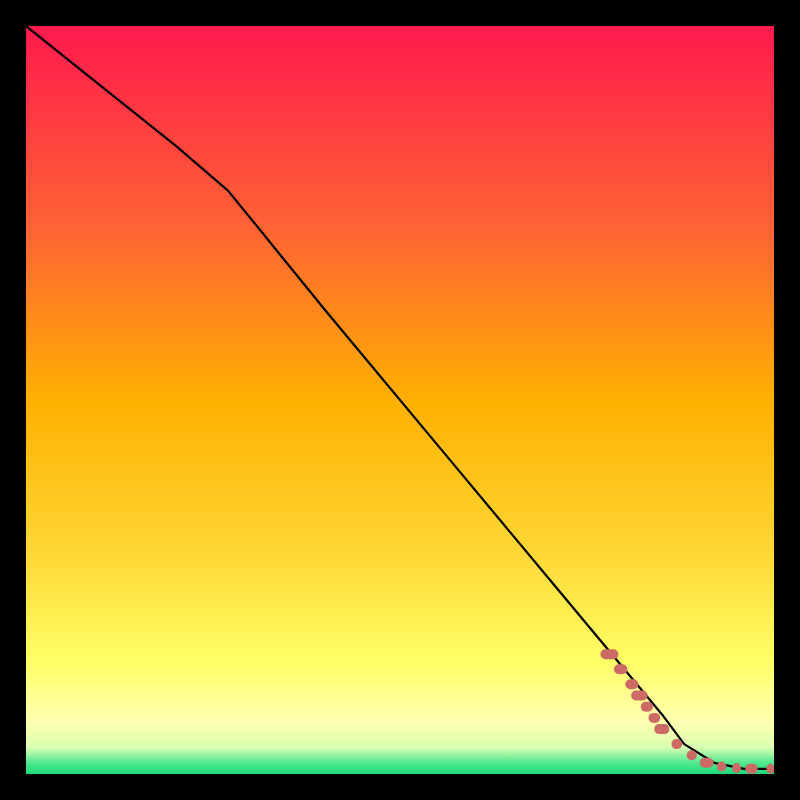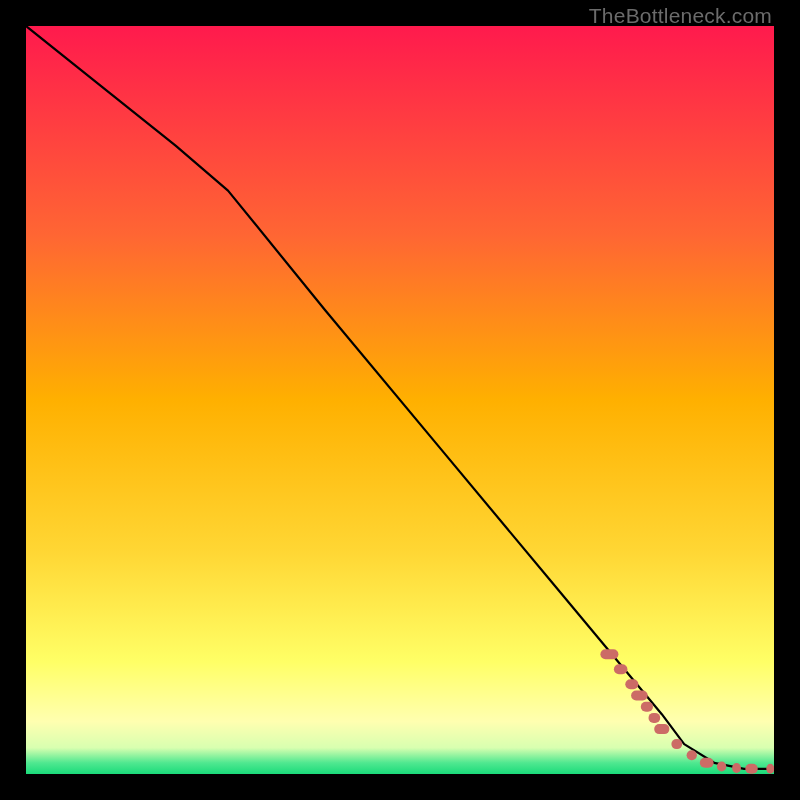--- a/index.html
+++ b/index.html
@@ -42,21 +42,20 @@
   svg.curve {
     position: absolute;
     inset: 0;
   }
 </style>
 </head>
 <body>
 
 <div class="frame">
 
-  <div class="watermark">TheBottleneck.com</div>
 
   <div class="plot">
 
     <svg class="gradient" viewBox="0 0 748 748" preserveAspectRatio="none">
       <defs>
         <linearGradient id="bg" x1="0" y1="0" x2="0" y2="1">
           <stop id="g0" offset="0%" stop-color="#ff1a4d"></stop>
           <stop id="g1" offset="28%" stop-color="#ff6633"></stop>
           <stop id="g2" offset="50%" stop-color="#ffb000"></stop>
           <stop id="g3" offset="70%" stop-color="#ffd633"></stop>

